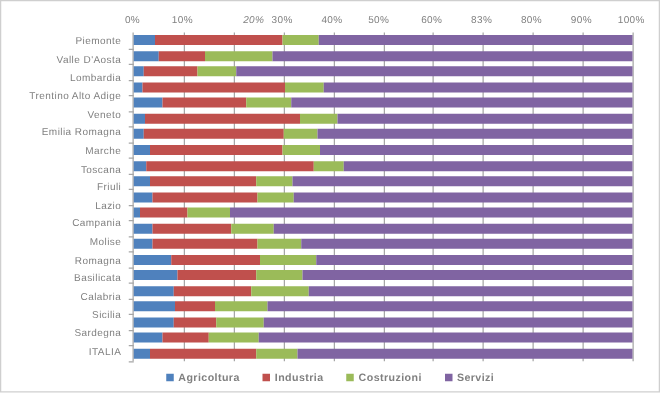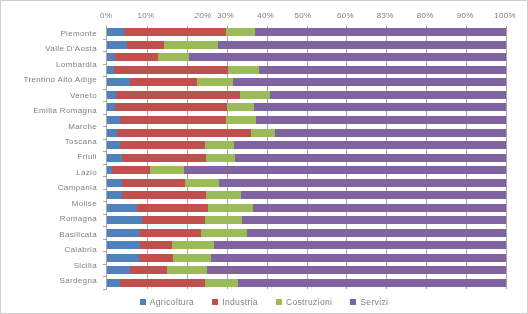--- a/index.html
+++ b/index.html
@@ -140,20 +140,21 @@
     gap: 18px;
   }
   .legend-item {
     display: flex;
     align-items: center;
     gap: 4px;
     font-size: 8.5px;
     color: #808080;
     letter-spacing: 0.35px;
     white-space: nowrap;
+    font-weight: bold;
   }
   .legend-swatch {
     width: 6px;
     height: 6px;
     flex: 0 0 auto;
   }
 </style>
 </head>
 <body>
 
@@ -184,20 +185,21 @@
       <div class="cat-label">Toscana</div>
       <div class="cat-label">Friuli</div>
       <div class="cat-label">Lazio</div>
       <div class="cat-label">Campania</div>
       <div class="cat-label">Molise</div>
       <div class="cat-label">Romagna</div>
       <div class="cat-label">Basilicata</div>
       <div class="cat-label">Calabria</div>
       <div class="cat-label">Sicilia</div>
       <div class="cat-label">Sardegna</div>
+      <div class="cat-label">ITALIA</div>
     </div>
 
   <div id="plot">
     <div id="gridlines">
         <div class="gridline" style="left: 39.9px;"></div>
         <div class="gridline" style="left: 79.8px;"></div>
         <div class="gridline" style="left: 119.7px;"></div>
         <div class="gridline" style="left: 159.6px;"></div>
         <div class="gridline" style="left: 199.5px;"></div>
         <div class="gridline" style="left: 239.4px;"></div>

